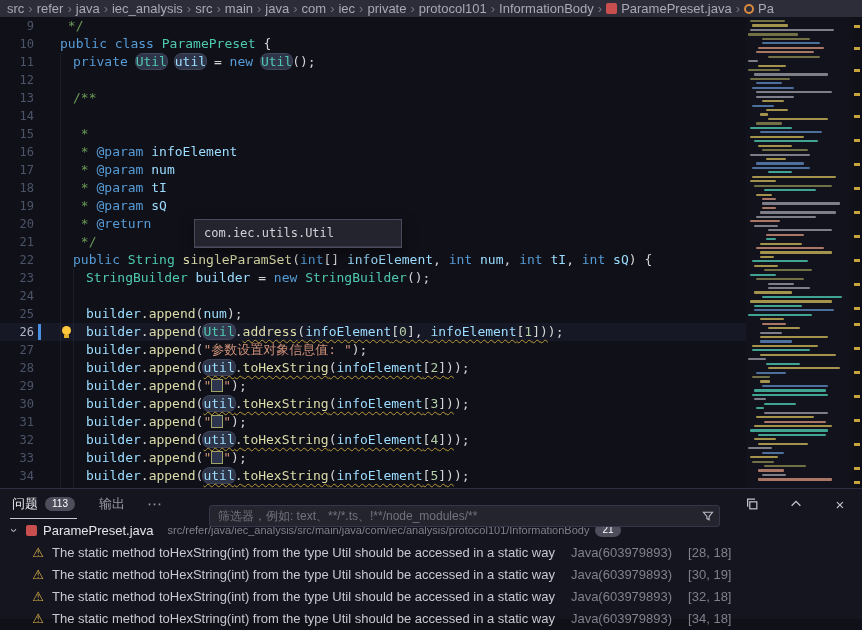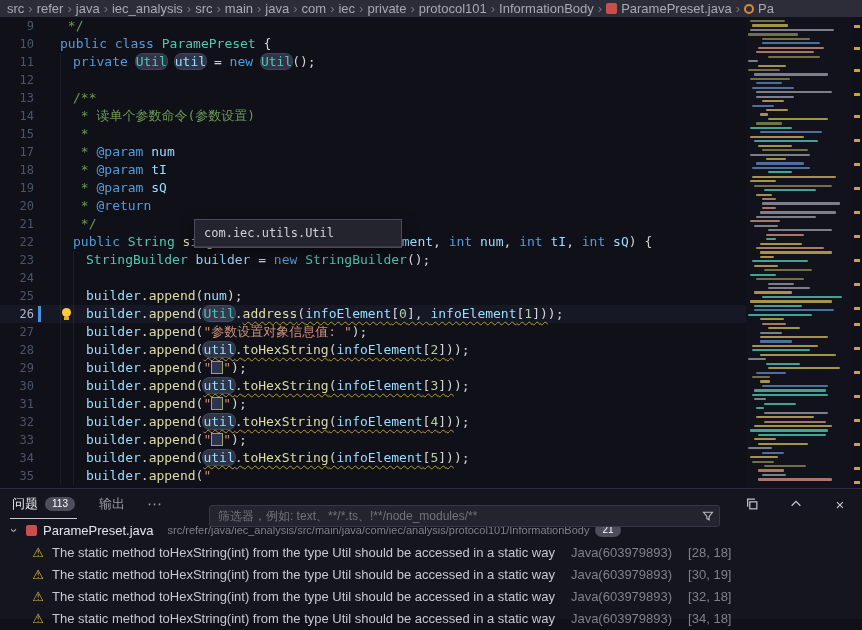--- a/index.html
+++ b/index.html
@@ -126,22 +126,23 @@
     </span>
   </div>
 
 <div class="editor">
   <div class="lines" id="lines">
       <div class="line"><span class="ln">9</span><span class="code"><span class="tok co"> */</span></span></div>
       <div class="line"><span class="ln">10</span><span class="code"><span class="tok kw">public</span><span class="tok pl"> </span><span class="tok kw">class</span><span class="tok pl"> </span><span class="tok ty">ParamePreset</span><span class="tok pl"> {</span></span></div>
       <div class="line"><span class="ln">11</span><span class="code"><span class="ig"></span><span class="tok kw">private</span><span class="tok pl"> </span><span class="tok ty hl">Util</span><span class="tok pl"> </span><span class="tok va hl">util</span><span class="tok pl"> = </span><span class="tok kw">new</span><span class="tok pl"> </span><span class="tok ty hl">Util</span><span class="tok pl">();</span></span></div>
       <div class="line"><span class="ln">12</span><span class="code"><span class="ig"></span></span></div>
       <div class="line"><span class="ln">13</span><span class="code"><span class="ig"></span><span class="tok co">/**</span></span></div>
-      <div class="line"><span class="ln">14</span><span class="code"><span class="ig"></span><span class="tok co"> * 读单个参数命令(参数设置)</span></span></div>
+      <div class="line"><span class="ln">14</span><span class="code"><span class="ig"></span></span></div>
       <div class="line"><span class="ln">15</span><span class="code"><span class="ig"></span><span class="tok co"> *</span></span></div>
+      <div class="line"><span class="ln">16</span><span class="code"><span class="ig"></span><span class="tok co"> * </span><span class="tok dc">@param</span><span class="tok va"> infoElement</span></span></div>
       <div class="line"><span class="ln">17</span><span class="code"><span class="ig"></span><span class="tok co"> * </span><span class="tok dc">@param</span><span class="tok va"> num</span></span></div>
       <div class="line"><span class="ln">18</span><span class="code"><span class="ig"></span><span class="tok co"> * </span><span class="tok dc">@param</span><span class="tok va"> tI</span></span></div>
       <div class="line"><span class="ln">19</span><span class="code"><span class="ig"></span><span class="tok co"> * </span><span class="tok dc">@param</span><span class="tok va"> sQ</span></span></div>
       <div class="line"><span class="ln">20</span><span class="code"><span class="ig"></span><span class="tok co"> * </span><span class="tok dc">@return</span></span></div>
       <div class="line"><span class="ln">21</span><span class="code"><span class="ig"></span><span class="tok co"> */</span></span></div>
       <div class="line"><span class="ln">22</span><span class="code"><span class="ig"></span><span class="tok kw">public</span><span class="tok pl"> </span><span class="tok ty">String</span><span class="tok pl"> </span><span class="tok me">singleParamSet</span><span class="tok pl">(</span><span class="tok kw">int</span><span class="tok pl">[] </span><span class="tok va">infoElement</span><span class="tok pl">, </span><span class="tok kw">int</span><span class="tok pl"> </span><span class="tok va">num</span><span class="tok pl">, </span><span class="tok kw">int</span><span class="tok pl"> </span><span class="tok va">tI</span><span class="tok pl">, </span><span class="tok kw">int</span><span class="tok pl"> </span><span class="tok va">sQ</span><span class="tok pl">) {</span></span></div>
       <div class="line"><span class="ln">23</span><span class="code"><span class="ig"></span><span class="ig"></span><span class="tok ty">StringBuilder</span><span class="tok pl"> </span><span class="tok va">builder</span><span class="tok pl"> = </span><span class="tok kw">new</span><span class="tok pl"> </span><span class="tok ty">StringBuilder</span><span class="tok pl">();</span></span></div>
       <div class="line"><span class="ln">24</span><span class="code"><span class="ig"></span><span class="ig"></span></span></div>
       <div class="line"><span class="ln">25</span><span class="code"><span class="ig"></span><span class="ig"></span><span class="tok va">builder</span><span class="tok pl">.</span><span class="tok me">append</span><span class="tok pl">(</span><span class="tok va">num</span><span class="tok pl">);</span></span></div>
       <div class="line active"><span class="ln">26</span><span class="code"><span class="ig"></span><span class="ig"></span><span class="tok va">builder</span><span class="tok pl">.</span><span class="tok me">append</span><span class="tok pl">(</span><span class="tok ty hl">Util</span><span class="tok pl">.</span><span class="tok me sq">address</span><span class="tok pl sq">(</span><span class="tok va sq">infoElement</span><span class="tok pl sq">[</span><span class="tok nu sq">0</span><span class="tok pl sq">], </span><span class="tok va sq">infoElement</span><span class="tok pl sq">[</span><span class="tok nu sq">1</span><span class="tok pl sq">]</span><span class="tok pl sq">)</span><span class="tok pl">);</span></span><span class="cursorbar"></span><span class="bulb"></span></div>

